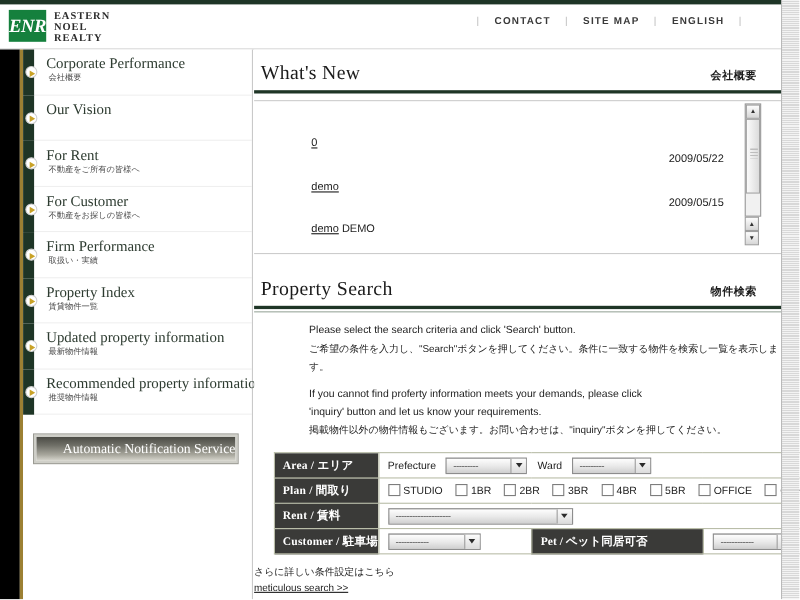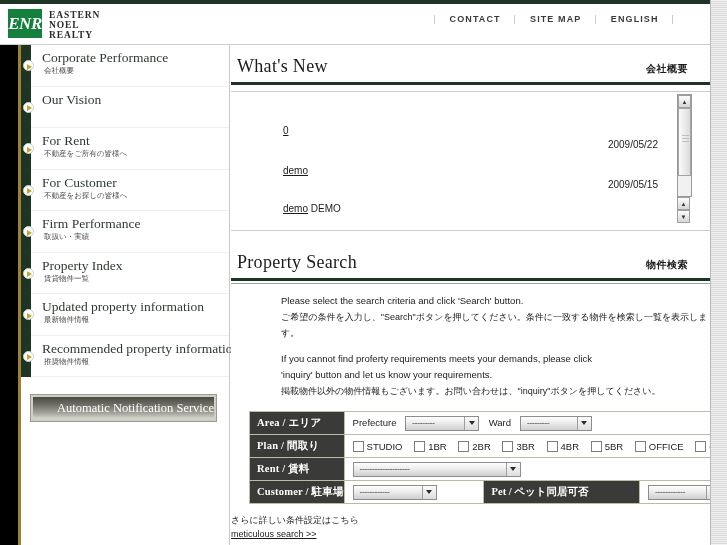--- a/index.html
+++ b/index.html
@@ -563,21 +563,21 @@
     <div class="section-head" style="margin-top:10px;">
       <div class="en">Property Search</div>
       <div class="jp">物件検索</div>
       <div class="rule2"></div>
     </div>
 
     <div class="ps-text">
       <div>Please select the search criteria and click 'Search' button.</div>
       <div class="jp-line">ご希望の条件を入力し、"Search"ボタンを押してください。条件に一致する物件を検索し一覧を表示します。</div>
       <div class="ps-gap"></div>
-      <div>If you cannot find proferty requirements meets your demands, please click</div>
+      <div>If you cannot find proferty information meets your demands, please click</div>
       <div>'inquiry' button and let us know your requirements.</div>
       <div class="jp-line">掲載物件以外の物件情報もございます。お問い合わせは、"inquiry"ボタンを押してください。</div>
     </div>
 
     <table class="search-table">
       <tbody>
         <tr>
           <td class="lbl">Area / エリア</td>
           <td class="fld" colspan="3">
             <span class="inline-lab">Prefecture</span>

